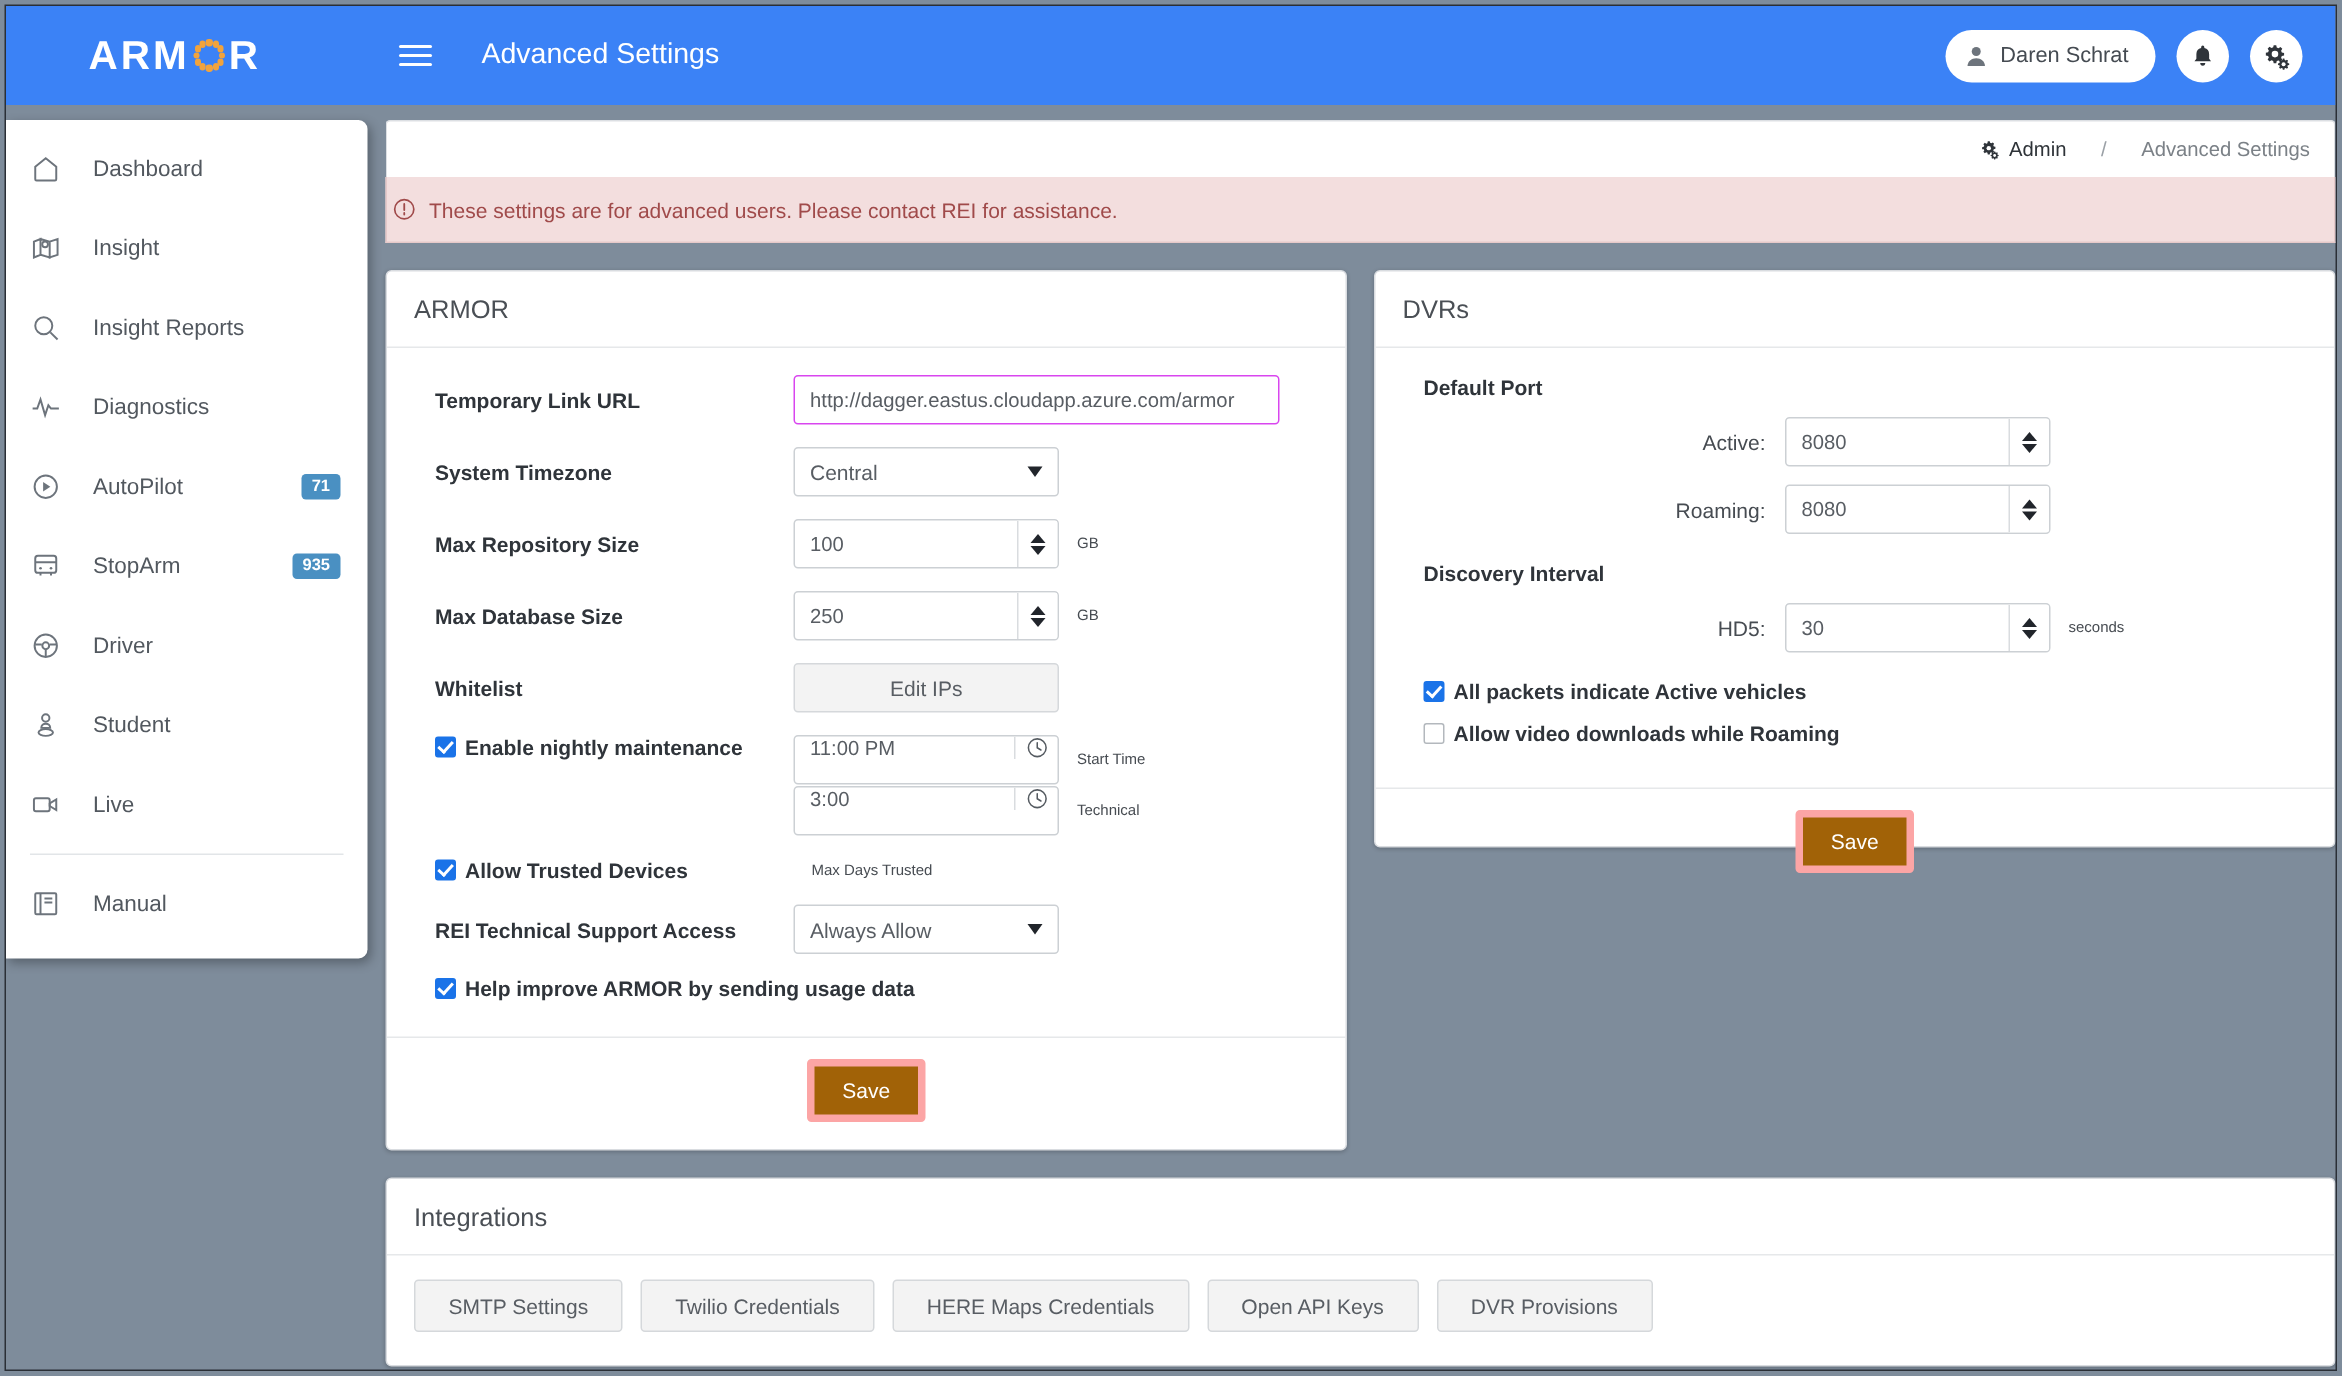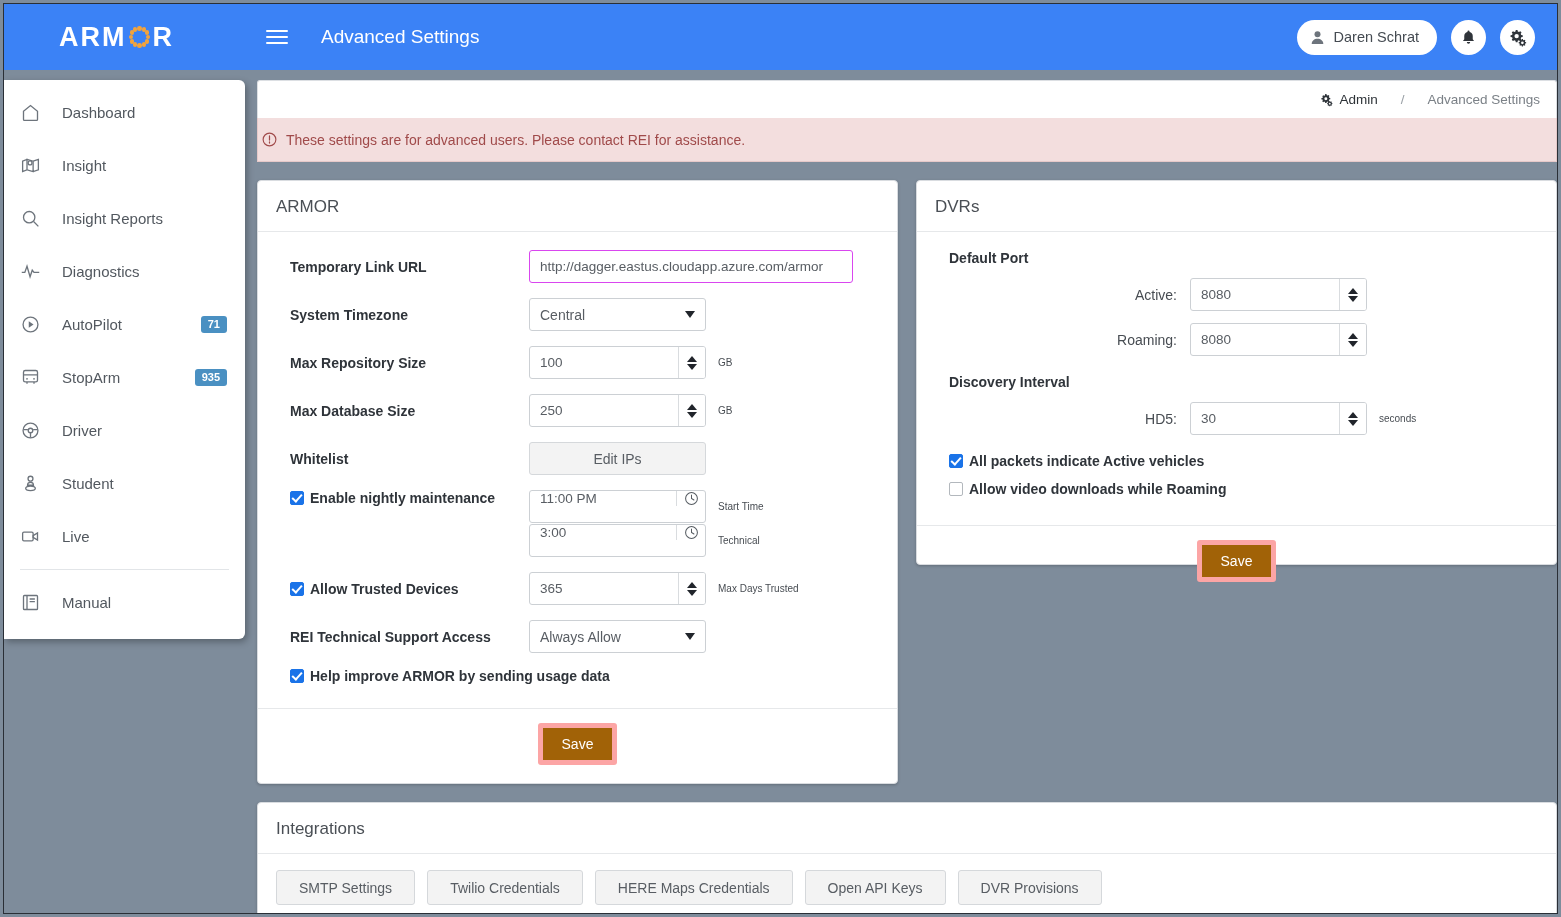--- a/index.html
+++ b/index.html
@@ -496,27 +496,20 @@
                 <span class="sublabel">Technical</span>
               </div>
             </div>
           </div>
 
           <div class="cbrow" style="align-items:center;text-align:right;">
             <div class="cb-wrap">
               <span class="cbox on"></span>
               <span class="cb-label">Allow Trusted Devices</span>
             </div>
-            <div class="spinner">
-              <div class="val">365</div>
-              <div class="ctrl">
-                <span class="ar-up"></span>
-                <span class="ar-dn"></span>
-              </div>
-            </div>
             <span class="sublabel">Max Days Trusted</span>
           </div>
 
           <div class="frow">
             <div class="flabel">REI Technical Support Access</div>
             <div class="select-box">
               <span>Always Allow</span>
               <span class="caret"></span>
             </div>
           </div>

